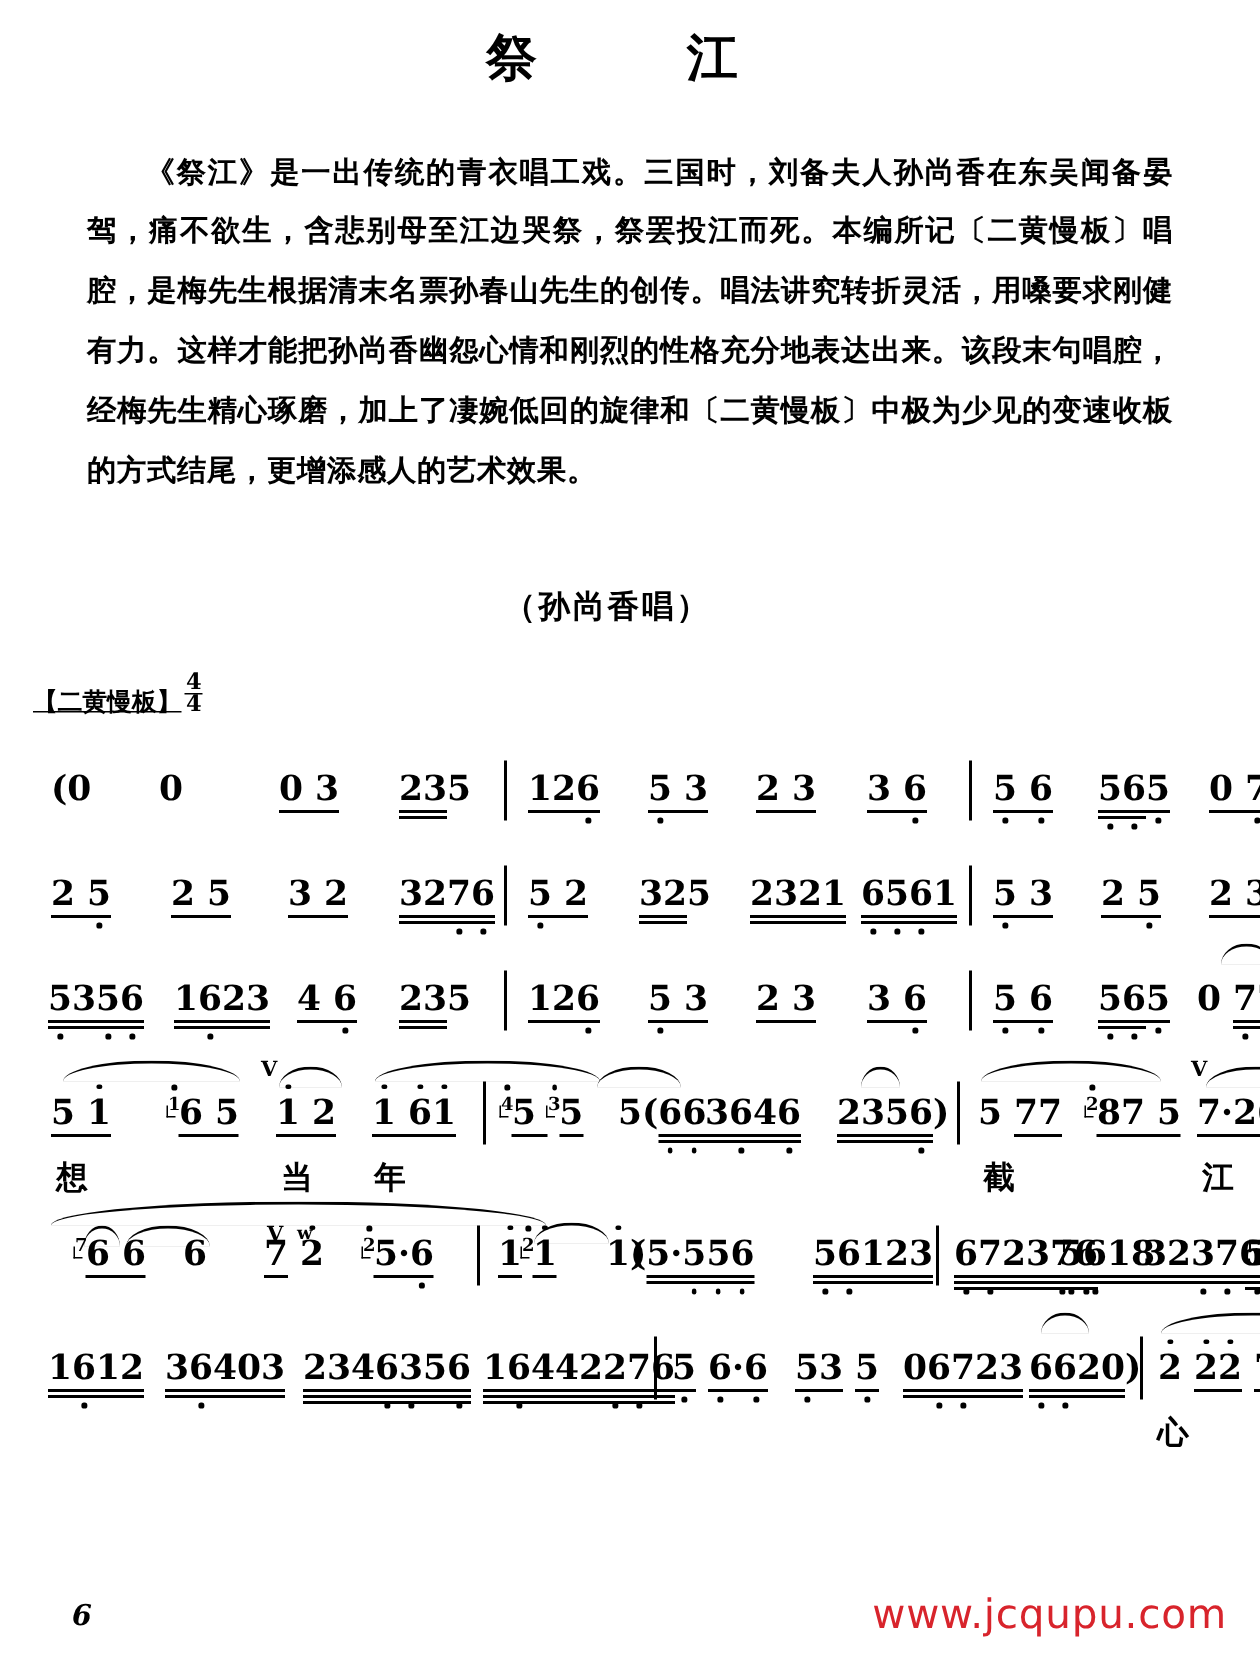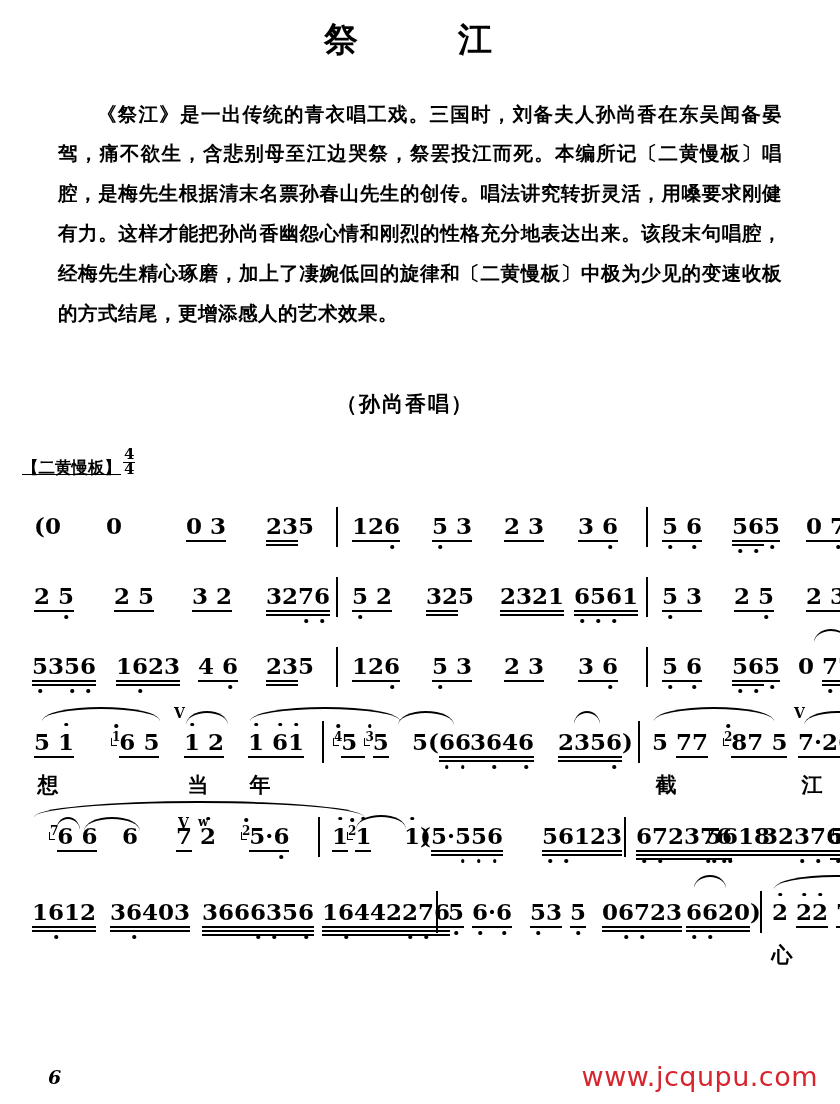--- a/index.html
+++ b/index.html
@@ -357,21 +357,21 @@
     <span class="barline" style="left:598px"></span>
     <span class="cell" style="left:610px"><span class="n beam3"><span class="dotlo deep">6</span><span class="dotlo deep">7</span><span class="g">23</span><span class="dotlo deep">7</span><span class="dotlo deep">6</span></span></span>
     <span class="cell" style="left:680px"><span class="n beam2"><span class="dotlo deep">5</span><span class="dotlo deep">6</span><span class="g">18</span></span></span>
     <span class="cell" style="left:736px"><span class="n beam2"><span class="g">32</span><span class="dotlo deep">3</span><span class="dotlo deep">7</span><span class="g">6</span></span></span>
     <span class="cell" style="left:804px"><span class="n beam3"><span class="dotlo deep">5</span></span></span>
   </div>
 
   <div class="staff-row with-lyrics">
     <span class="cell" style="left:6px"><span class="n beam2"><span class="g">1</span><span class="dotlo deep">6</span><span class="g">12</span></span></span>
     <span class="cell" style="left:84px"><span class="n beam2"><span class="g">3</span><span class="dotlo deep">6</span><span class="g">403</span></span></span>
-    <span class="cell" style="left:176px"><span class="n beam3"><span class="g">366</span><span class="dotlo deep">6</span><span class="dotlo deep">3</span><span class="g">5</span><span class="dotlo deep">6</span></span></span>
+    <span class="cell" style="left:176px"><span class="n beam3"><span class="g">234</span><span class="dotlo deep">6</span><span class="dotlo deep">3</span><span class="g">5</span><span class="dotlo deep">6</span></span></span>
     <span class="cell" style="left:296px"><span class="n beam3"><span class="g">1</span><span class="dotlo deep">6</span><span class="g">442</span><span class="dotlo deep">2</span><span class="dotlo deep">7</span><span class="g">6</span></span></span>
     <span class="barline" style="left:410px"></span>
     <span class="cell" style="left:422px"><span class="n beam1"><span class="dotlo">5</span></span><span class="g">&nbsp;</span><span class="n beam1"><span class="dotlo">6</span><span class="g">·</span><span class="dotlo">6</span></span></span>
     <span class="cell" style="left:504px"><span class="n beam1"><span class="dotlo">5</span><span class="g">3</span></span><span class="g">&nbsp;</span><span class="n beam1"><span class="dotlo">5</span></span></span>
     <span class="cell" style="left:576px"><span class="n beam2"><span class="g">0</span><span class="dotlo deep">6</span><span class="dotlo deep">7</span><span class="g">23</span></span></span>
     <span class="slur" style="left:668px; bottom:86px; width:32px;"></span>
     <span class="cell" style="left:660px"><span class="n beam2"><span class="dotlo deep">6</span><span class="dotlo deep">6</span><span class="g">20</span></span><span class="g">)</span></span>
     <span class="barline" style="left:734px"></span>
     <span class="slur" style="left:748px; bottom:86px; width:122px;"></span>
     <span class="cell" style="left:746px"><span class="n"><span class="dothi">2</span></span><span class="g">&nbsp;</span><span class="n beam1"><span class="dothi">2</span><span class="dothi">2</span></span></span>

